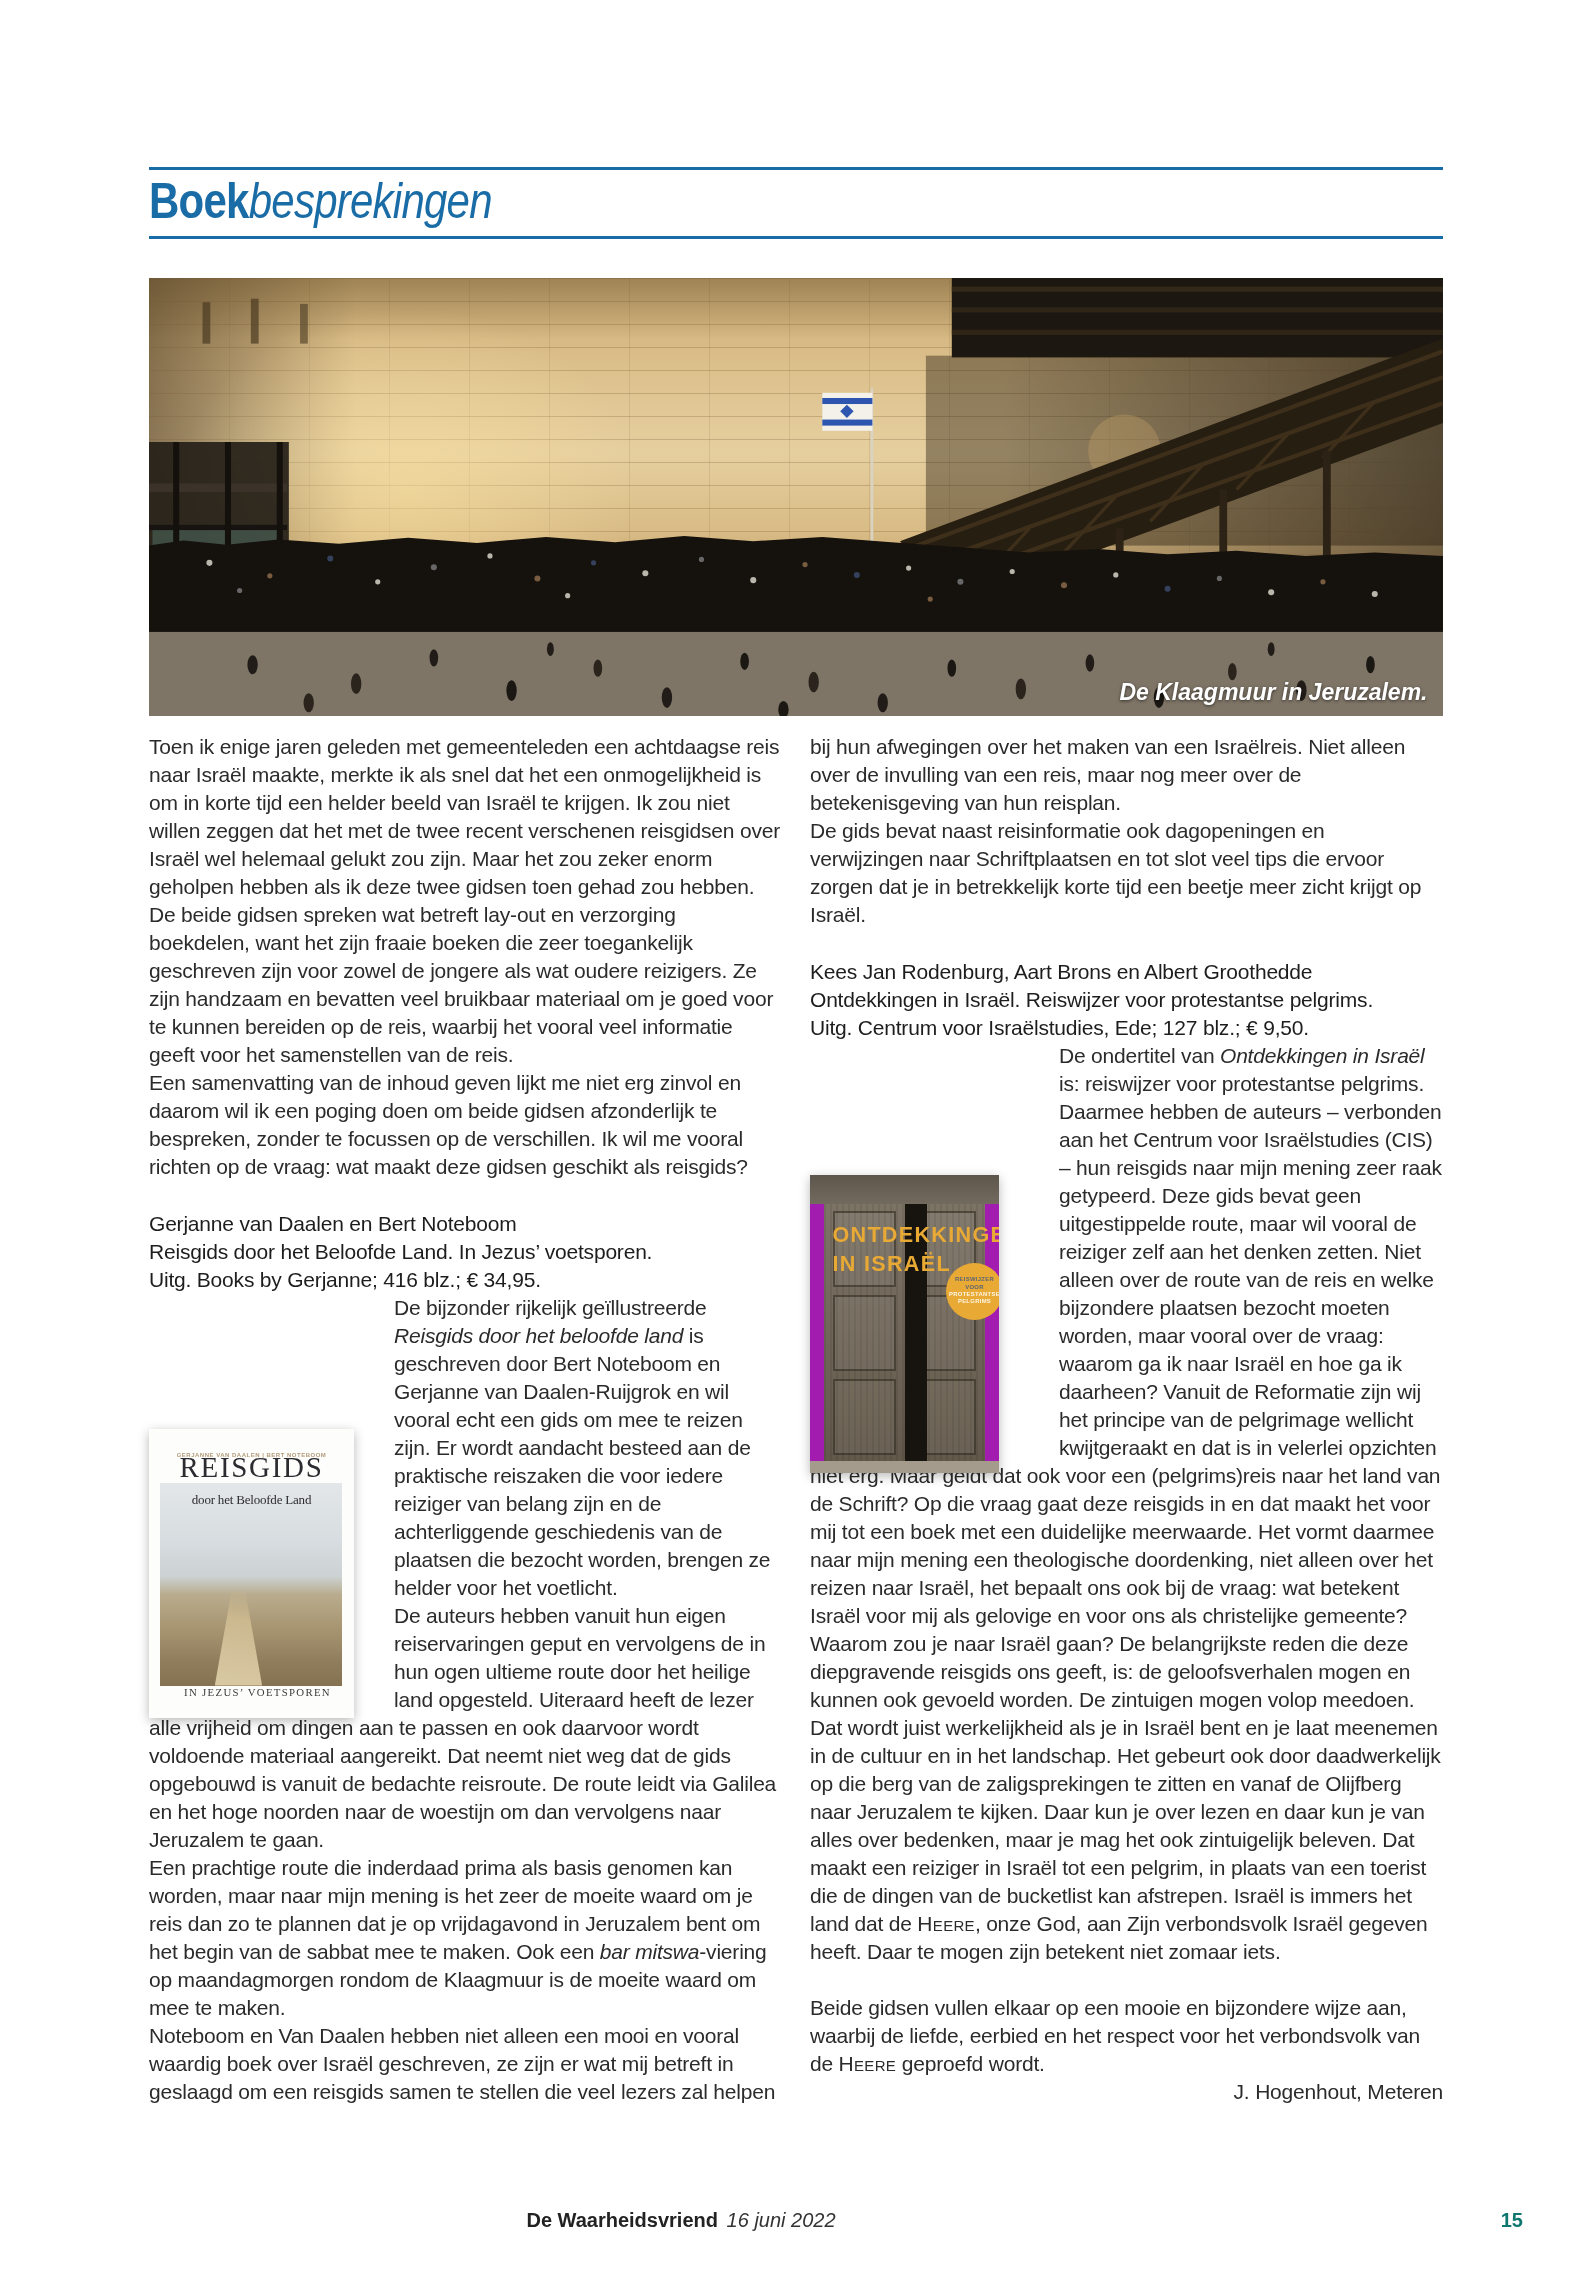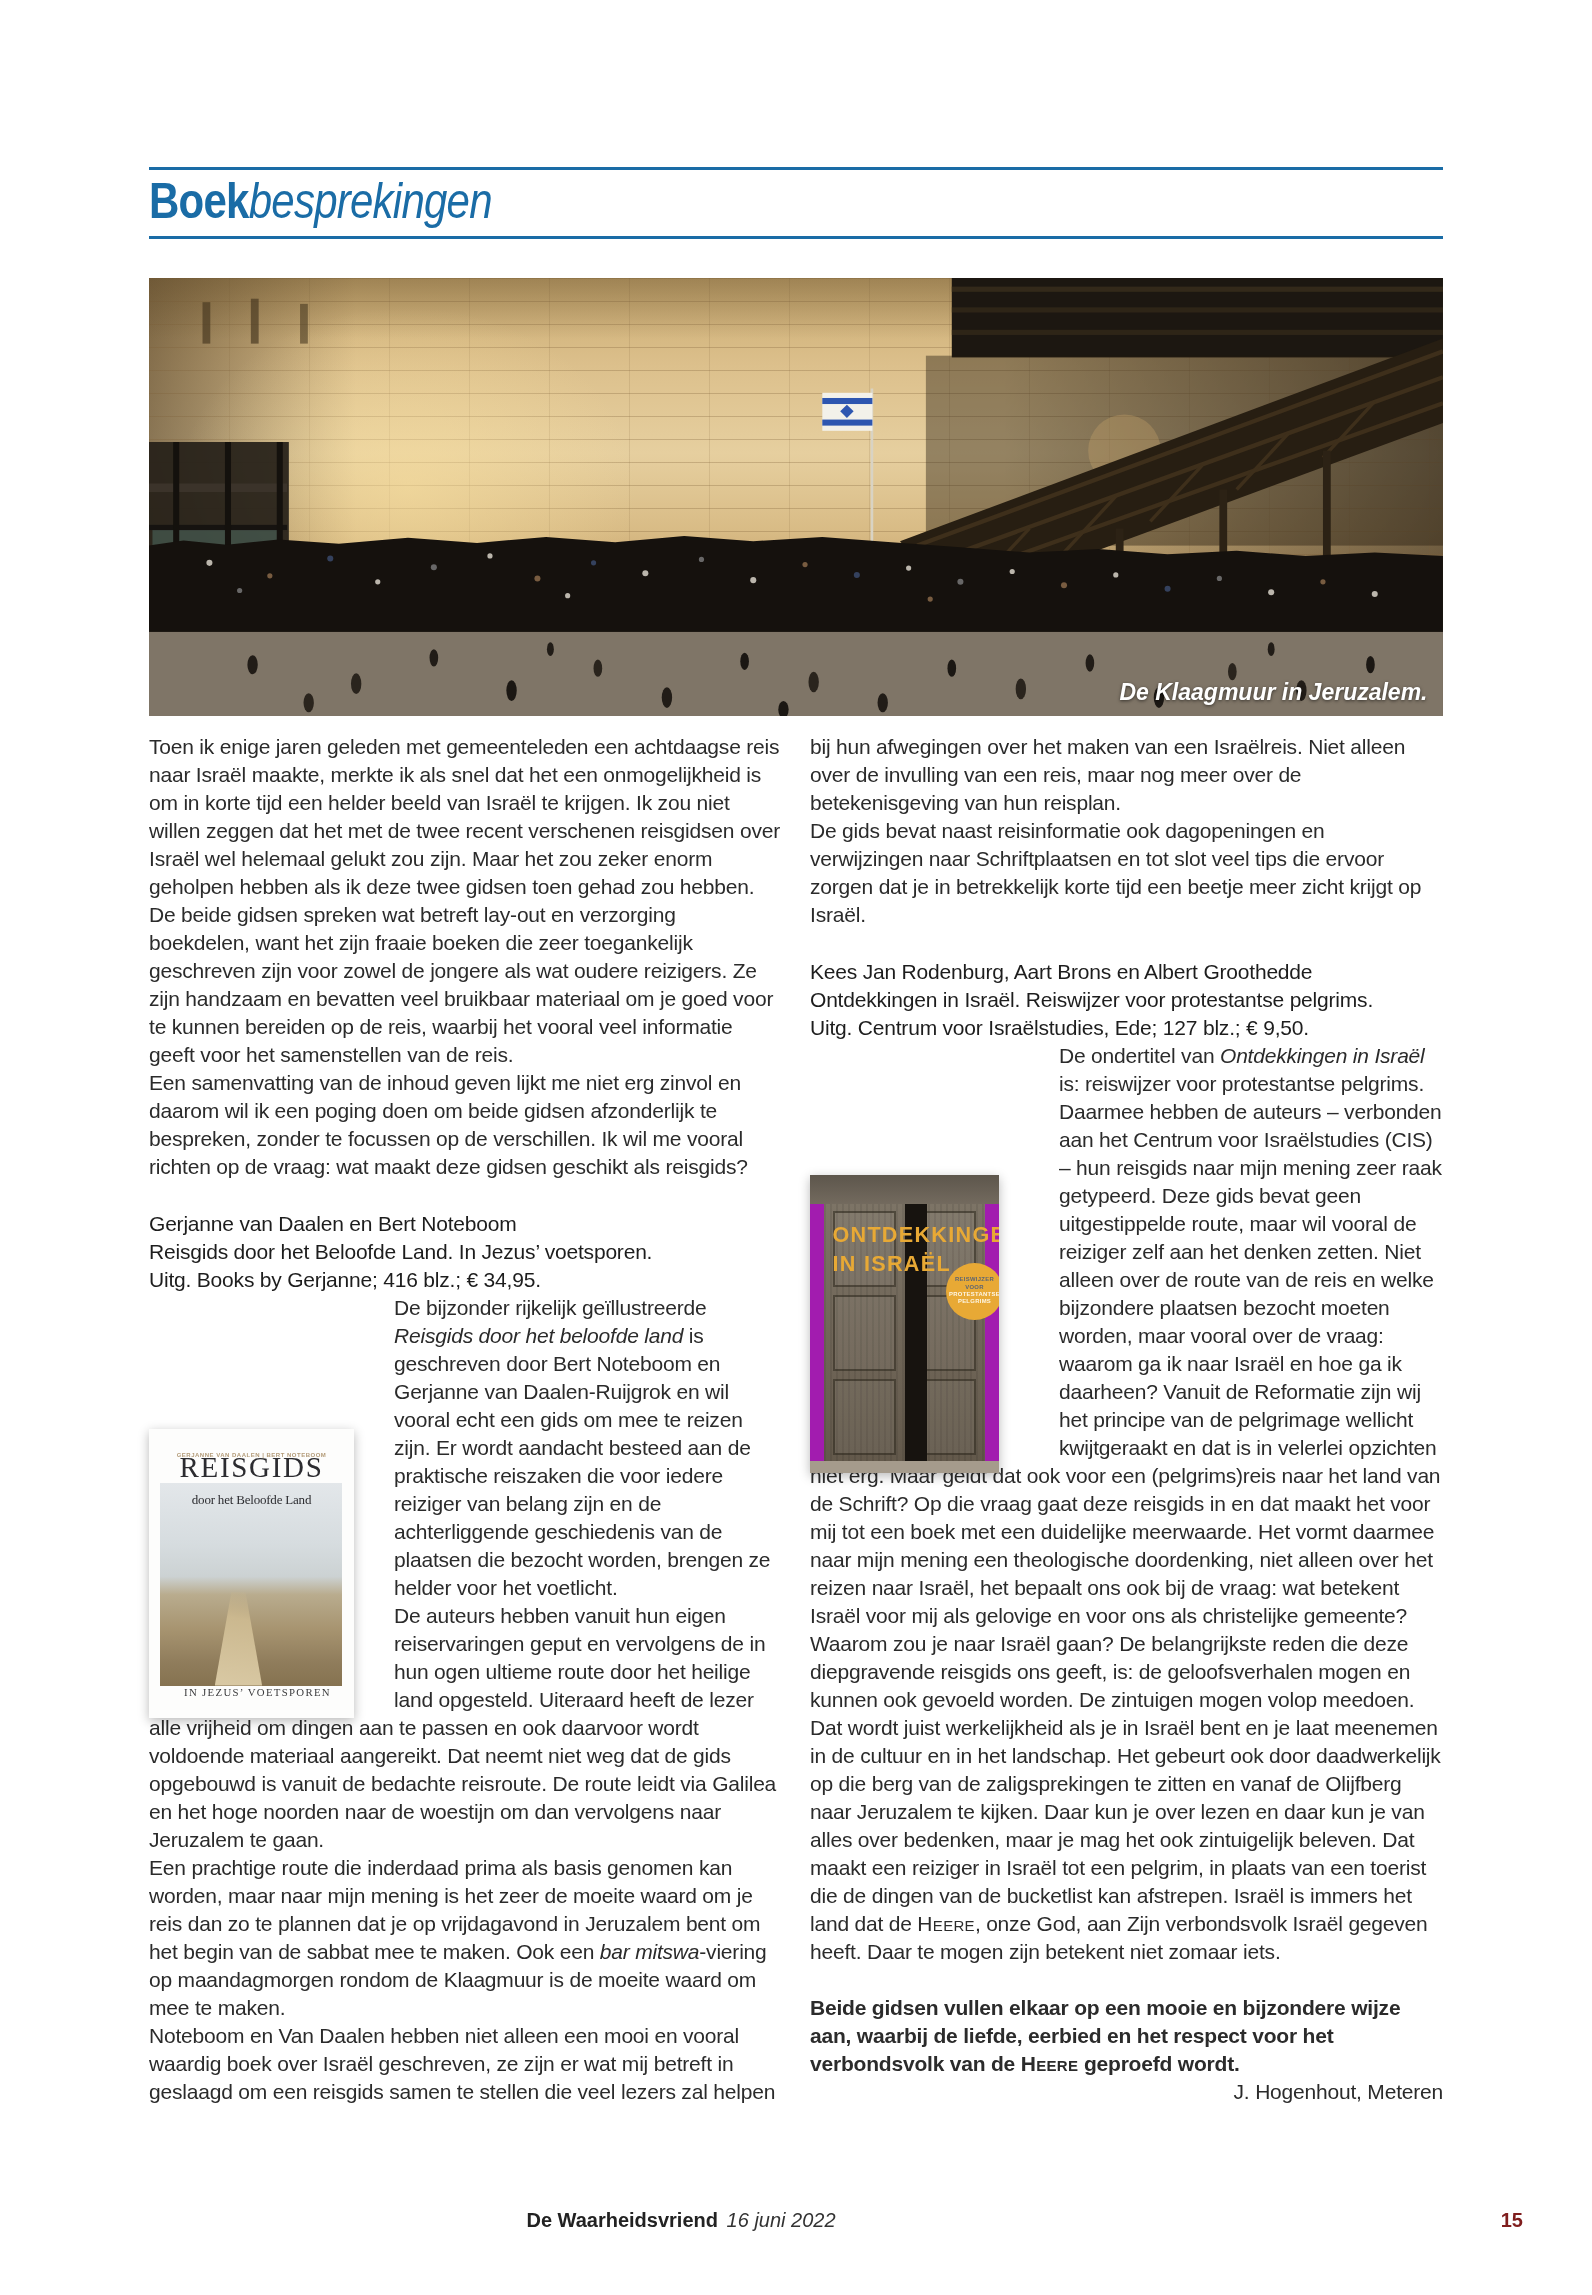--- a/index.html
+++ b/index.html
@@ -34,21 +34,21 @@
   
   .col{position:absolute;top:733px;width:633px;font-size:21px;line-height:28px;
        letter-spacing:-0.2px;text-align:left;}
   .col-left{left:149px;}
   .col-right{left:810px;}
   .col p{margin:0;}
   .review-heading{margin-top:28.5px;font-weight:normal;color:#1d1d1d;}
   .review-heading div{white-space:nowrap;}
   .sc{font-variant:small-caps;letter-spacing:0.3px;}
   .signature{text-align:right;font-weight:normal;margin-top:0;}
-  .gap-par{margin-top:28.5px !important;font-weight:bold;}
+  .gap-par{margin-top:28.5px !important;}
 
   
   .cover-float{float:left;}
   .cover-float-1{margin:85px 40px 0 0;width:205px;height:332px;padding-top:0;}
   .cover-float-2{margin:85px 38px 0 0;width:211px;height:331px;}
   .cover1{position:relative;margin-top:50px;width:205px;height:289px;background:#fdfdfc;
           box-shadow:0 2.6px 10.4px rgba(0,0,0,.28);font-family:"Liberation Serif",serif;}
   .cover1 .c1-authors{position:absolute;top:12px;left:0;right:0;text-align:center;font-size:6px;
           letter-spacing:0.5px;color:#b39b78;font-family:"Liberation Sans",sans-serif;font-weight:bold;}
   .cover1 .c1-title{position:absolute;top:24px;left:0;right:0;text-align:center;font-size:29px;
@@ -84,21 +84,21 @@
           background:#e8a935;z-index:3;display:flex;flex-direction:column;align-items:center;
           justify-content:center;text-align:center;}
   .cover2 .badge div{font-size:5.9px;font-weight:bold;letter-spacing:0.3px;line-height:7.3px;}
   .cover2 .badge .bd-dark{color:#5d6572;}
   .cover2 .badge .bd-light{color:#fdf6e6;}
 
   
   .footer{position:absolute;left:0;top:2209px;width:1362px;text-align:center;font-size:20px;color:#222;}
   .footer .f-mag{font-weight:bold;}
   .footer .f-date{font-style:italic;font-weight:300;margin-left:8.6px;color:#333;}
-  .page-number{position:absolute;top:2209px;right:69px;font-size:20px;font-weight:bold;color:#7f1d1d;}
+  .page-number{position:absolute;top:2209px;right:69px;font-size:20px;font-weight:bold;color:#0f766e;}
 </style>
 </head>
 <body>
 
 <div id="page">
 
   <div class="rule rule-top"></div>
   <div class="page-title"><span class="t-bold">Boek</span><span class="t-italic">besprekingen</span></div>
   <div class="rule rule-bottom"></div>
 

